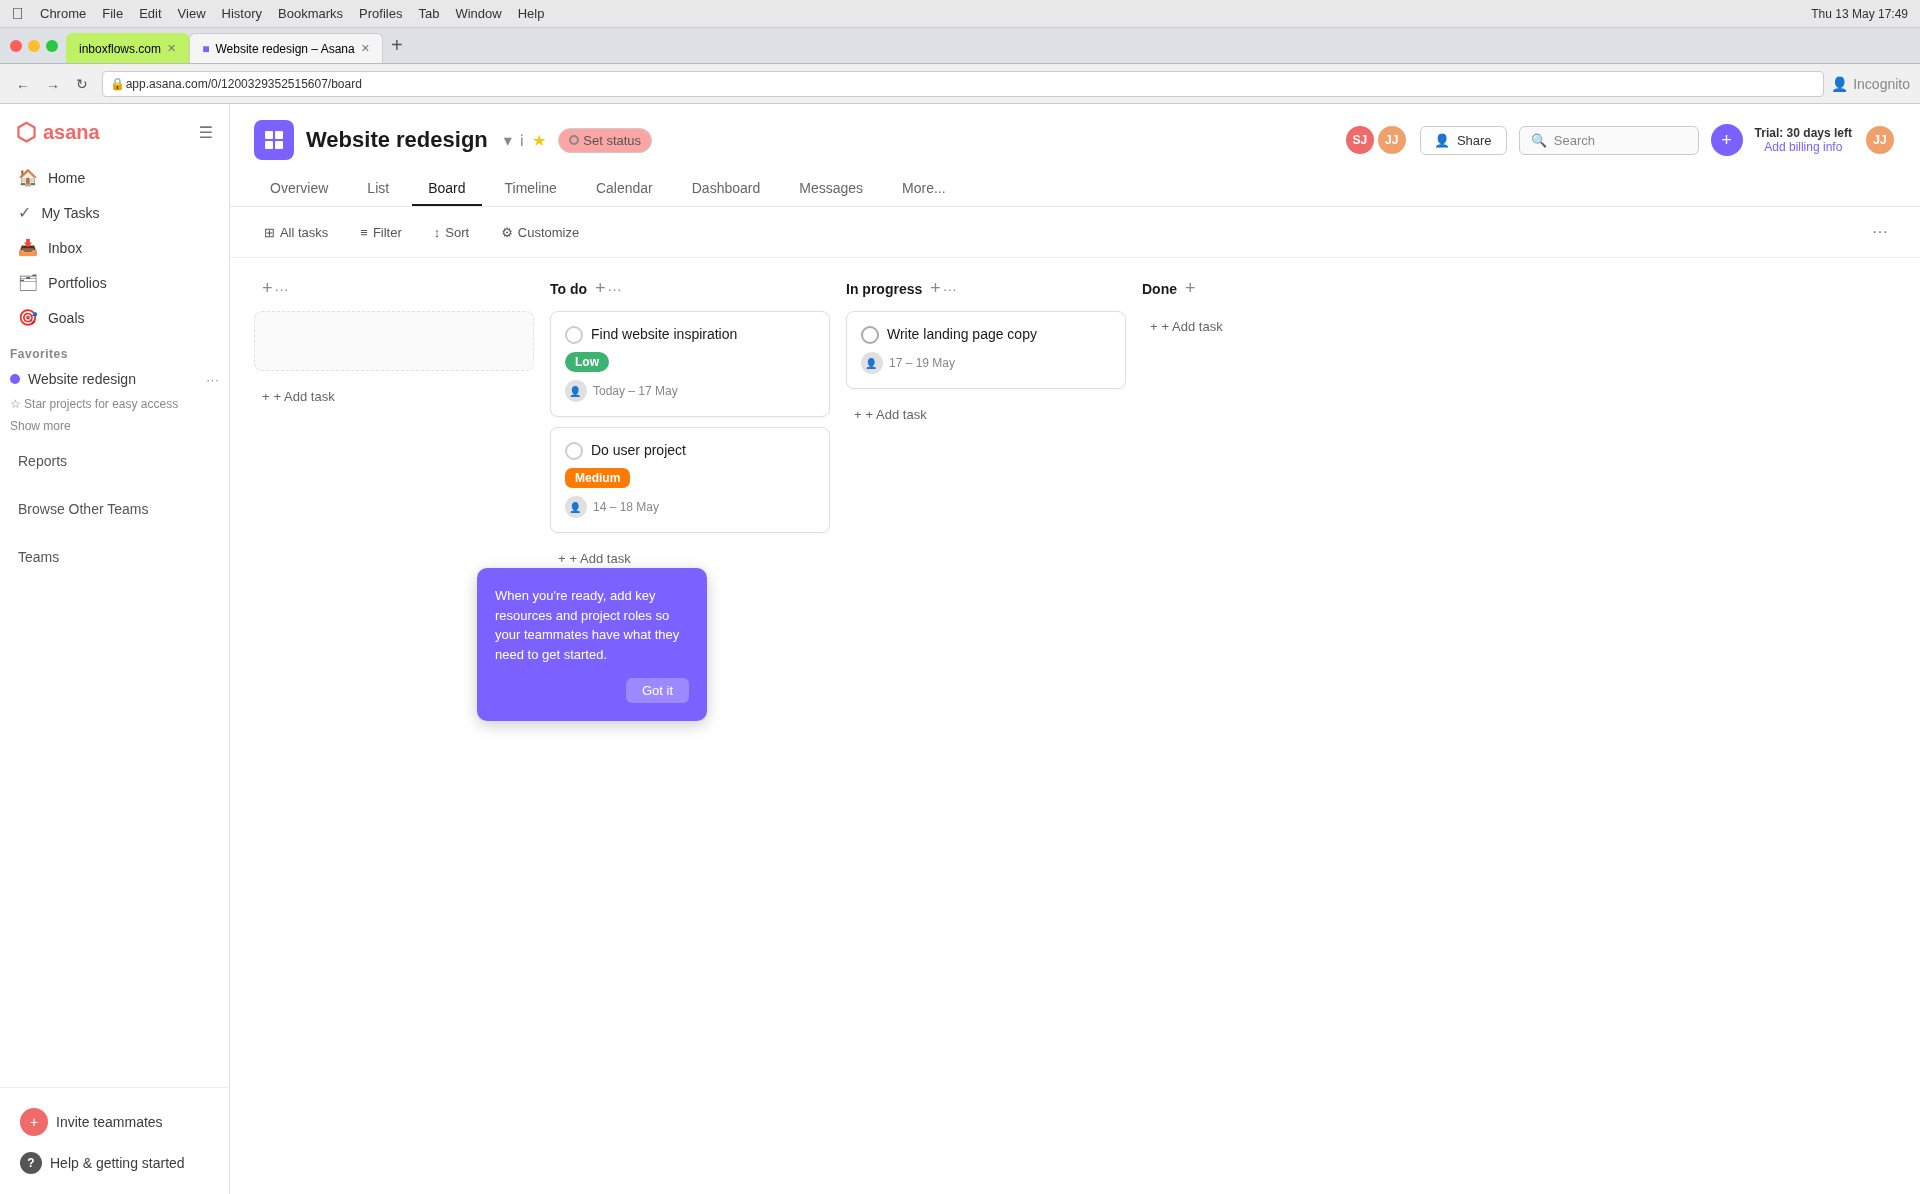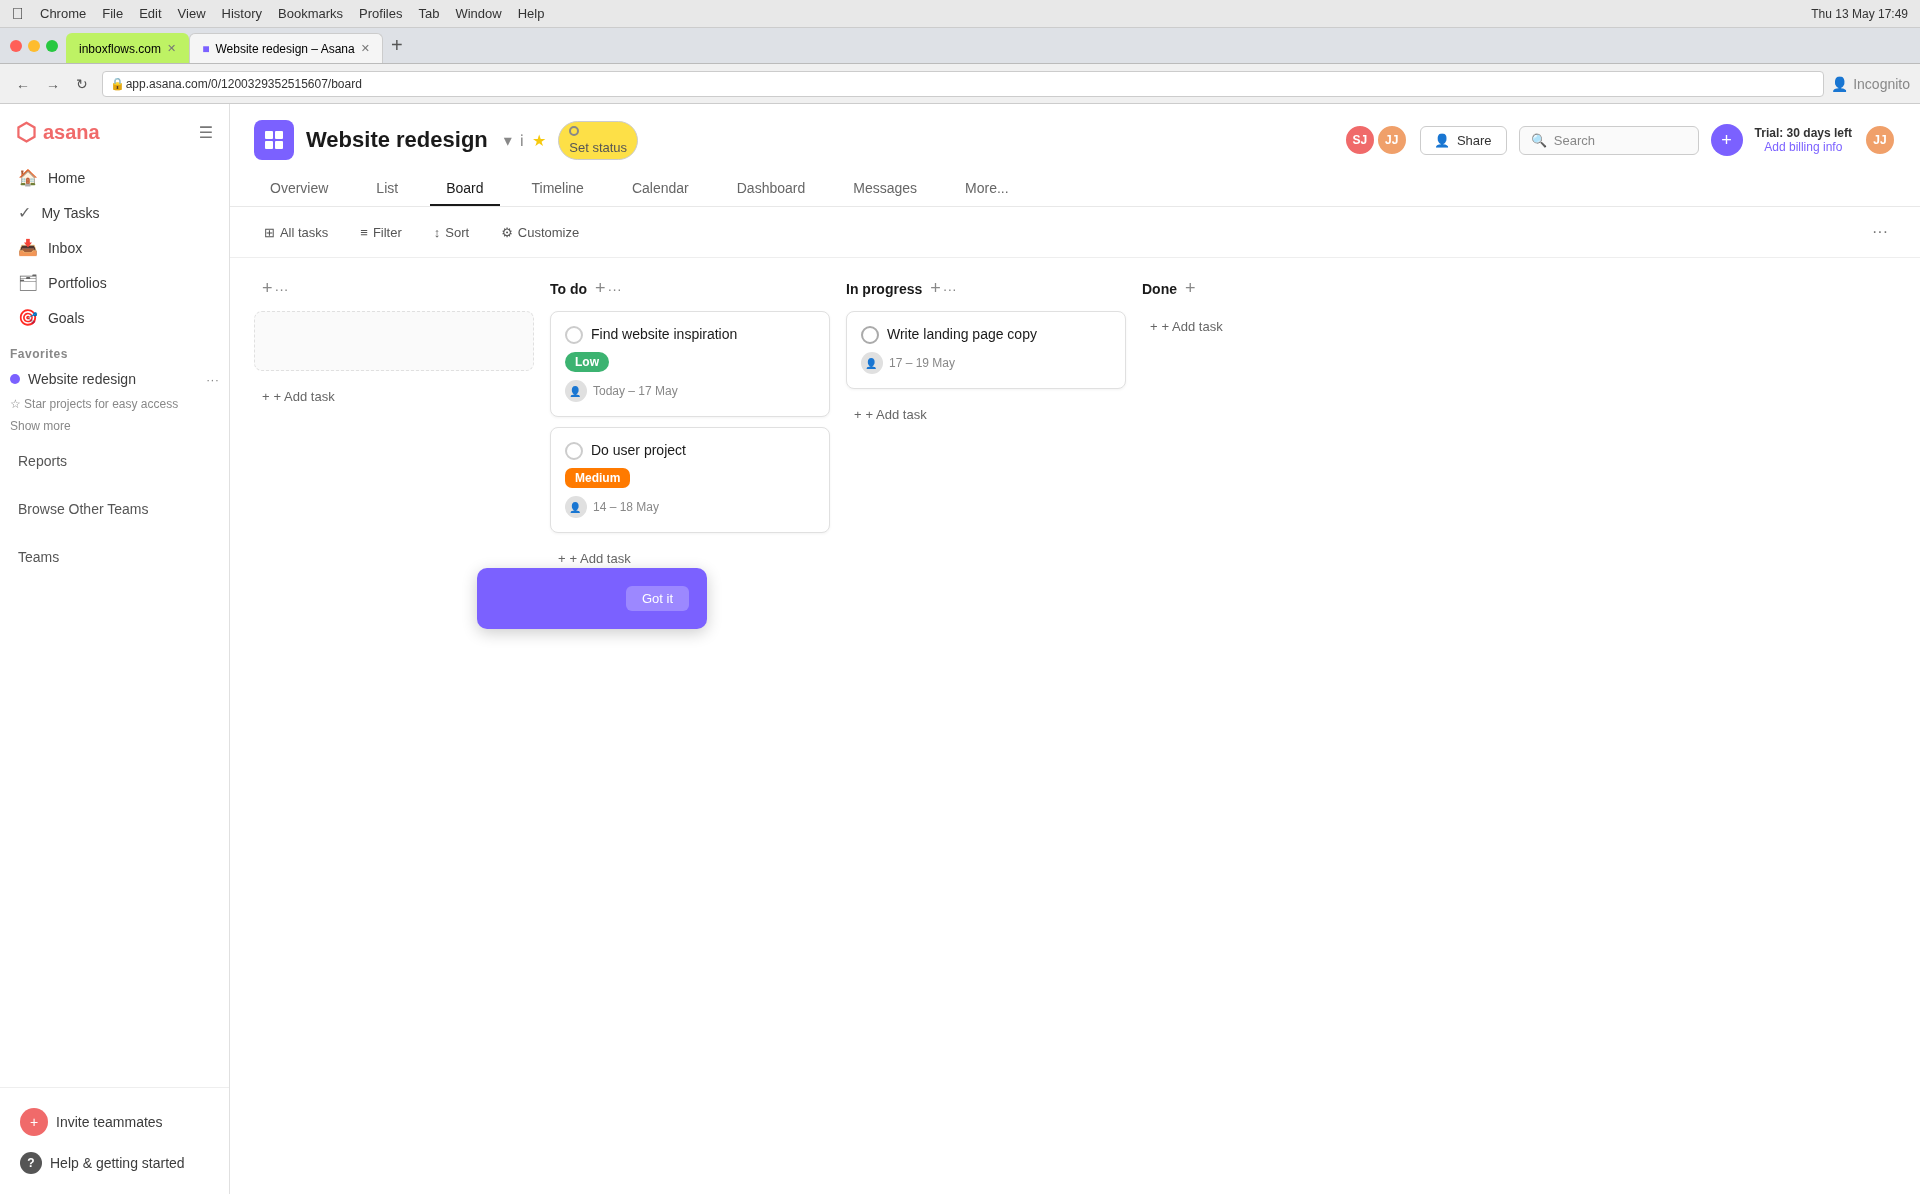--- a/index.html
+++ b/index.html
@@ -55,37 +55,37 @@
     
     .project-header { padding: 16px 24px 0; border-bottom: 1px solid #e8e8e8; }
     .project-title-row { display: flex; align-items: center; gap: 12px; margin-bottom: 12px; }
     .project-icon-box { width: 40px; height: 40px; background: #7b61ff; border-radius: 8px; display: flex; align-items: center; justify-content: center; }
     .project-icon-box .grid-icon { display: grid; grid-template-columns: 1fr 1fr; gap: 2px; }
     .grid-cell { width: 8px; height: 8px; background: white; border-radius: 1px; }
     .project-name { font-size: 22px; font-weight: 700; color: #1a1a1a; }
     .project-actions { display: flex; align-items: center; gap: 8px; margin-left: 4px; }
     .project-actions button { background: none; border: none; cursor: pointer; color: #888; font-size: 16px; }
     .star-btn { color: #f6c90e !important; }
-    .status-btn { display: flex; gap: 4px; padding: 4px 10px; border: 1px solid #ccc; border-radius: 20px; font-size: 13px; color: #555; cursor: pointer; background: #fde047; flex-direction: column; }
+    .status-btn { display: flex; align-items: center; gap: 4px; padding: 4px 10px; border: 1px solid #ccc; border-radius: 20px; font-size: 13px; color: #555; cursor: pointer; background: #fca5a5; }
     .status-circle { width: 10px; height: 10px; border-radius: 50%; border: 2px solid #888; }
     .header-right { margin-left: auto; display: flex; align-items: center; gap: 12px; }
     .avatars { display: flex; }
     .avatar { width: 32px; height: 32px; border-radius: 50%; display: flex; align-items: center; justify-content: center; font-size: 12px; font-weight: 600; color: white; border: 2px solid white; }
     .avatar-sj { background: #f06a6a; }
     .avatar-jj { background: #f0a06a; }
     .avatar-jj-solo { background: #f0a06a; width: 32px; height: 32px; }
     .share-btn { display: flex; align-items: center; gap: 6px; padding: 6px 14px; border: 1px solid #ccc; border-radius: 6px; font-size: 13px; font-weight: 500; cursor: pointer; background: #fff; color: #333; }
     .search-box { display: flex; align-items: center; gap: 6px; padding: 6px 12px; border: 1px solid #ccc; border-radius: 6px; width: 180px; color: #888; font-size: 13px; background: #fafafa; }
     .plus-btn { width: 32px; height: 32px; border-radius: 50%; background: #7b61ff; display: flex; align-items: center; justify-content: center; color: white; font-size: 18px; cursor: pointer; border: none; }
     .trial-box { text-align: center; font-size: 12px; color: #333; }
     .trial-box .trial-title { font-weight: 600; }
     .trial-box .add-billing { color: #7b61ff; font-size: 12px; cursor: pointer; }
 
     
-    .project-tabs { display: flex; gap: 16px; }
+    .project-tabs { display: flex; gap: 7px; }
     .project-tab { padding: 8px 16px; font-size: 14px; color: #666; cursor: pointer; border-bottom: 2px solid transparent; }
     .project-tab.active { color: #1a1a1a; border-bottom: 2px solid #1a1a1a; font-weight: 500; }
 
     
     .board-toolbar { display: flex; align-items: center; gap: 12px; padding: 12px 24px; border-bottom: 1px solid #eee; }
     .toolbar-btn { display: flex; align-items: center; gap: 5px; padding: 5px 10px; border: none; background: none; border-radius: 5px; font-size: 13px; color: #555; cursor: pointer; }
     .toolbar-sep { margin-left: auto; }
     .more-btn { background: none; border: none; cursor: pointer; color: #777; font-size: 16px; padding: 4px 8px; }
 
     
@@ -309,20 +309,21 @@
       <button class="toolbar-btn">
         <span>⚙</span>
         <span>Customize</span>
       </button>
       <button class="more-btn toolbar-sep">···</button>
     </div>
 
     <div class="board-area" style="position:relative;">
 
       <div class="tooltip-popup">
+        <div class="tooltip-text">When you're ready, add key resources and project roles so your teammates have what they need to get started.</div>
         <button class="got-it-btn">Got it</button>
       </div>
 
       <div class="board-column">
         <div class="column-header">
           <span class="column-title"></span>
           <div class="column-header-btn-group">
             <button class="column-add-btn">+</button>
             <button class="column-more-btn">···</button>
           </div>

